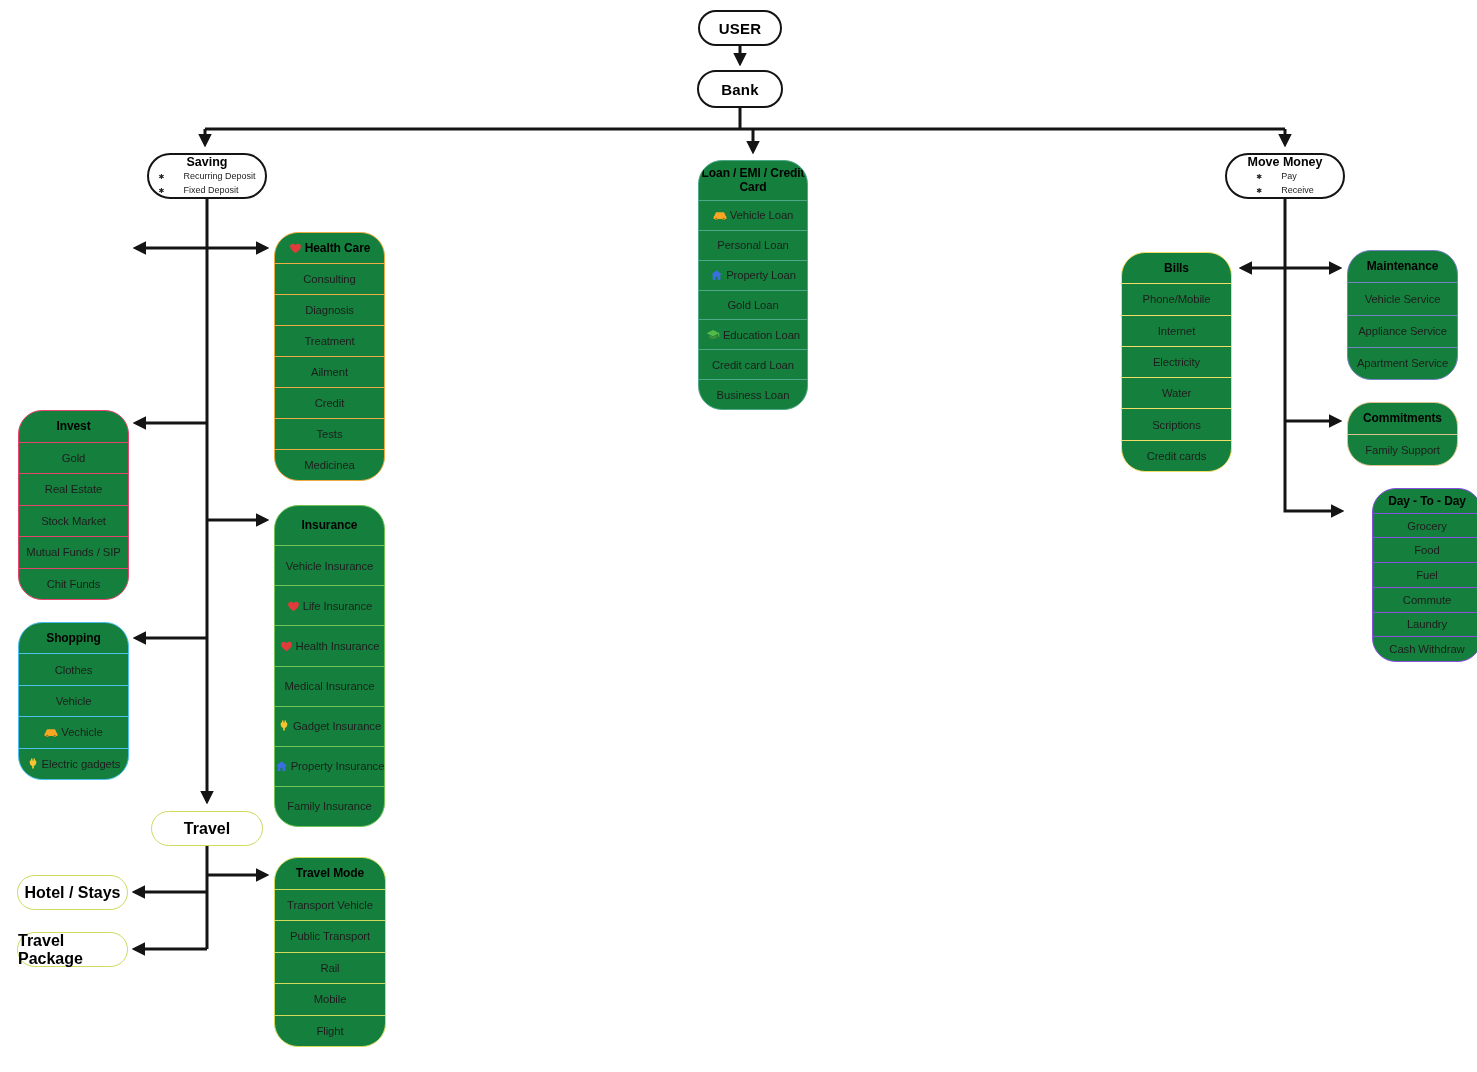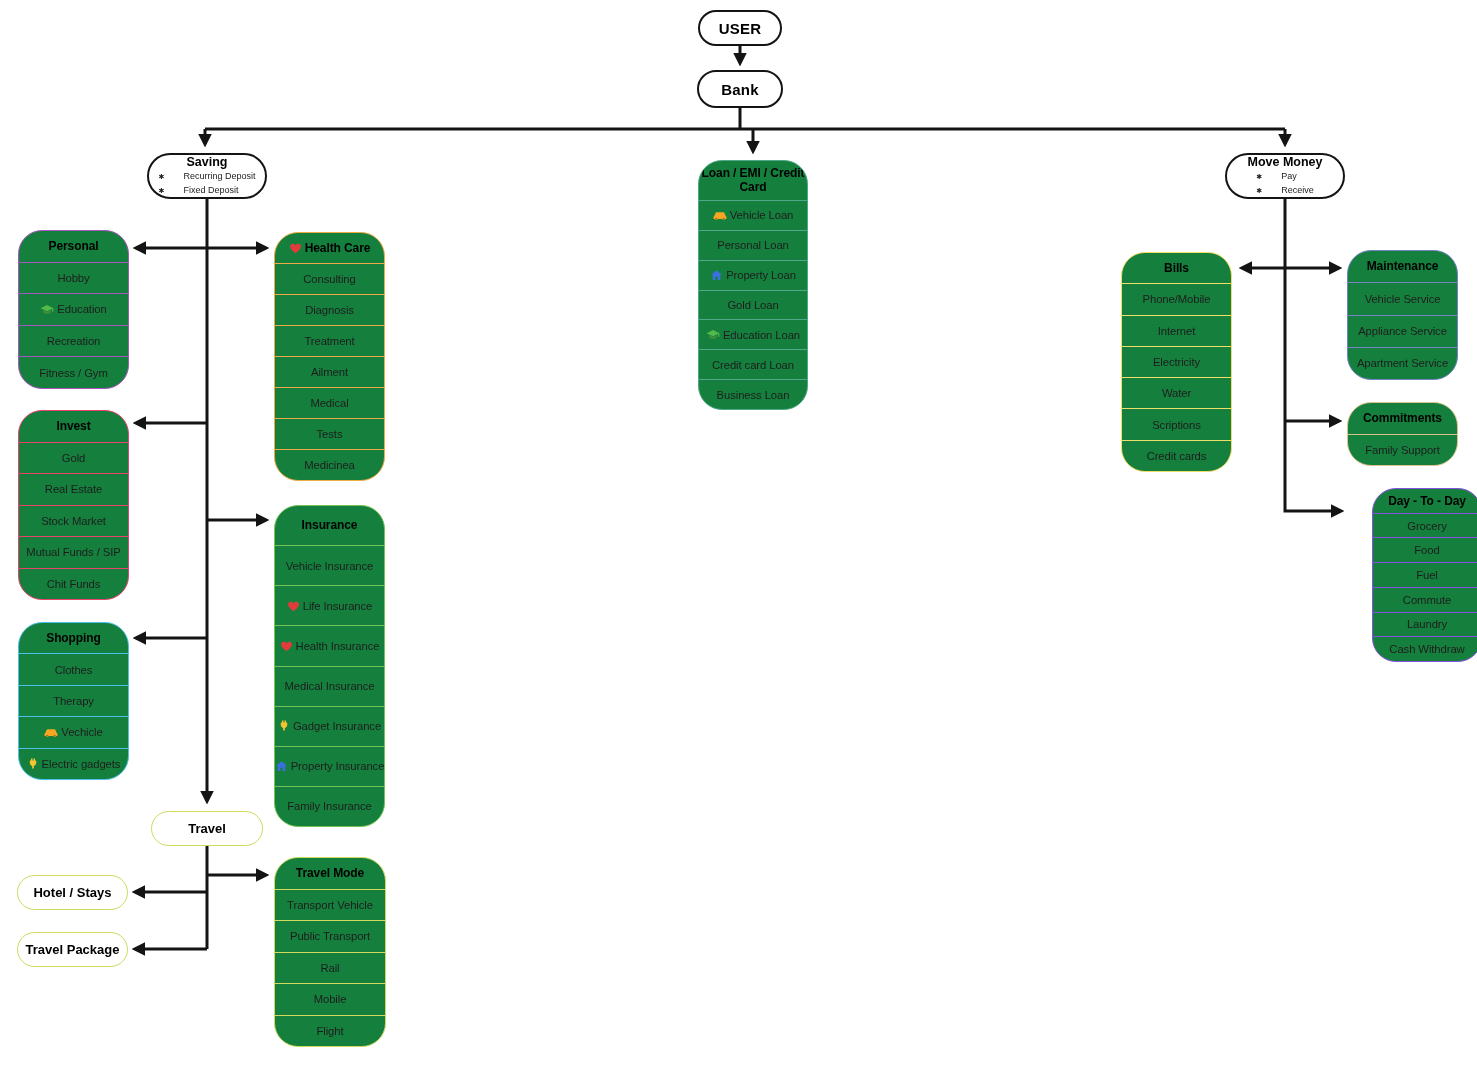--- a/index.html
+++ b/index.html
@@ -14,21 +14,21 @@
     display:flex;flex-direction:column;align-items:center;justify-content:center;
     border:2px solid var(--c,#141414);border-radius:999px;
   }
   .root-pill .pill-label{font-weight:700;font-size:15px;color:#000;letter-spacing:.2px;}
   .sub-pill{padding:2px 6px;}
   .sub-pill .pill-title{font-weight:700;font-size:12.5px;color:#000;line-height:1.15;}
   .pill-bullets{display:flex;flex-direction:column;align-items:flex-start;margin-top:1px;}
   .bullet-line{display:flex;align-items:center;gap:19px;font-size:9px;color:#222;line-height:1.5;}
   .bullet-star{font-size:7px;line-height:1;}
   .leaf-pill{border-width:1.5px;}
-  .leaf-pill .pill-label{font-weight:700;font-size:13px;color:#000;}
+  .leaf-pill .pill-label{font-weight:700;font-size:16px;color:#000;}
   
   .cat-box{
     position:absolute;z-index:2;box-sizing:border-box;background:#15803d;overflow:hidden;
     display:flex;flex-direction:column;
     border:1.5px solid var(--c,#888);border-radius:24px;
   }
   .cat-box > div{
     flex:1;display:flex;align-items:center;justify-content:center;gap:3px;
     font-size:11.3px;letter-spacing:-.1px;white-space:nowrap;
     border-top:1px solid var(--c,#888);padding:0 2px;text-align:center;
@@ -108,43 +108,20 @@
   <div class="pill leaf-pill" style="left: 151px; top: 811px; width: 112px; height: 35px; --c: #CFDA5F;">
     <span class="pill-label">Travel</span>
   </div>
   <div class="pill leaf-pill" style="left: 17px; top: 875px; width: 111px; height: 35px; --c: #CFDA5F;">
     <span class="pill-label">Hotel / Stays</span>
   </div>
   <div class="pill leaf-pill" style="left: 17px; top: 932px; width: 111px; height: 35px; --c: #CFDA5F;">
     <span class="pill-label">Travel Package</span>
   </div>
 
-  <div class="cat-box" style="left: 18px; top: 230px; width: 111px; height: 159px; --c: #A855C0;">
-    <div class="box-header">
-        <span>Personal</span>
-      </div>
-  <div class="box-row">
-        <span>Hobby</span>
-      </div>
-      <div class="box-row">
-        <span class="icon">
-          <svg width="14" height="11" viewBox="0 0 24 20">
-            <path fill="#55B94A" d="M12 2 .5 7.5 12 13l9.5-4.5V14h2V7.5z"></path>
-            <path fill="#3F9138" d="M5 11v3.4c0 1.9 3.1 3.4 7 3.4s7-1.5 7-3.4V11l-7 3.3z"></path>
-          </svg>
-        </span>
-        <span>Education</span>
-      </div>
-      <div class="box-row">
-        <span>Recreation</span>
-      </div>
-      <div class="box-row">
-        <span>Fitness / Gym</span>
-      </div>
-    </div>
 
   <div class="cat-box" style="left: 274px; top: 232px; width: 111px; height: 249px; --c: #EFAC44;">
     <div class="box-header">
         <span class="icon">
           <svg width="13" height="12" viewBox="0 0 24 22">
             <path fill="#E23B3B" d="M12 20.5C6.8 16.9 2 13 2 8.4 2 5.3 4.4 3 7.2 3c1.9 0 3.7 1.1 4.8 2.8C13.1 4.1 14.9 3 16.8 3 19.6 3 22 5.3 22 8.4c0 4.6-4.8 8.5-10 12.1z"></path>
           </svg>
         </span>
         <span>Health Care</span>
       </div>
@@ -154,21 +131,21 @@
       <div class="box-row">
         <span>Diagnosis</span>
       </div>
       <div class="box-row">
         <span>Treatment</span>
       </div>
       <div class="box-row">
         <span>Ailment</span>
       </div>
       <div class="box-row">
-        <span>Medical</span>
+        <span>Credit</span>
       </div>
       <div class="box-row">
         <span>Tests</span>
       </div>
       <div class="box-row">
         <span>Medicinea</span>
       </div>
     </div>
 
   <div class="cat-box" style="left: 18px; top: 410px; width: 111px; height: 190px; --c: #E8436E;">
@@ -240,21 +217,21 @@
     </div>
 
   <div class="cat-box" style="left: 18px; top: 622px; width: 111px; height: 158px; --c: #4FC0ED;">
     <div class="box-header">
         <span>Shopping</span>
       </div>
   <div class="box-row">
         <span>Clothes</span>
       </div>
       <div class="box-row">
-        <span>Therapy</span>
+        <span>Vehicle</span>
       </div>
       <div class="box-row">
         <span class="icon">
           <svg width="14" height="11" viewBox="0 0 24 18">
             <path fill="#F6A623" d="M2.5 9.5 4 5.5C4.5 4.2 5.4 3.5 6.8 3.5h10.4c1.4 0 2.3.7 2.8 2l1.5 4c.9.3 1.5 1.1 1.5 2.1V15h-2.3a2.4 2.4 0 0 1-4.7 0H8a2.4 2.4 0 0 1-4.7 0H1v-3.4c0-1 .6-1.8 1.5-2.1z"></path>
             <circle cx="5.7" cy="14.7" r="1.7" fill="#9a7014"></circle>
             <circle cx="18.3" cy="14.7" r="1.7" fill="#9a7014"></circle>
           </svg>
         </span>
         <span>Vechicle</span>

